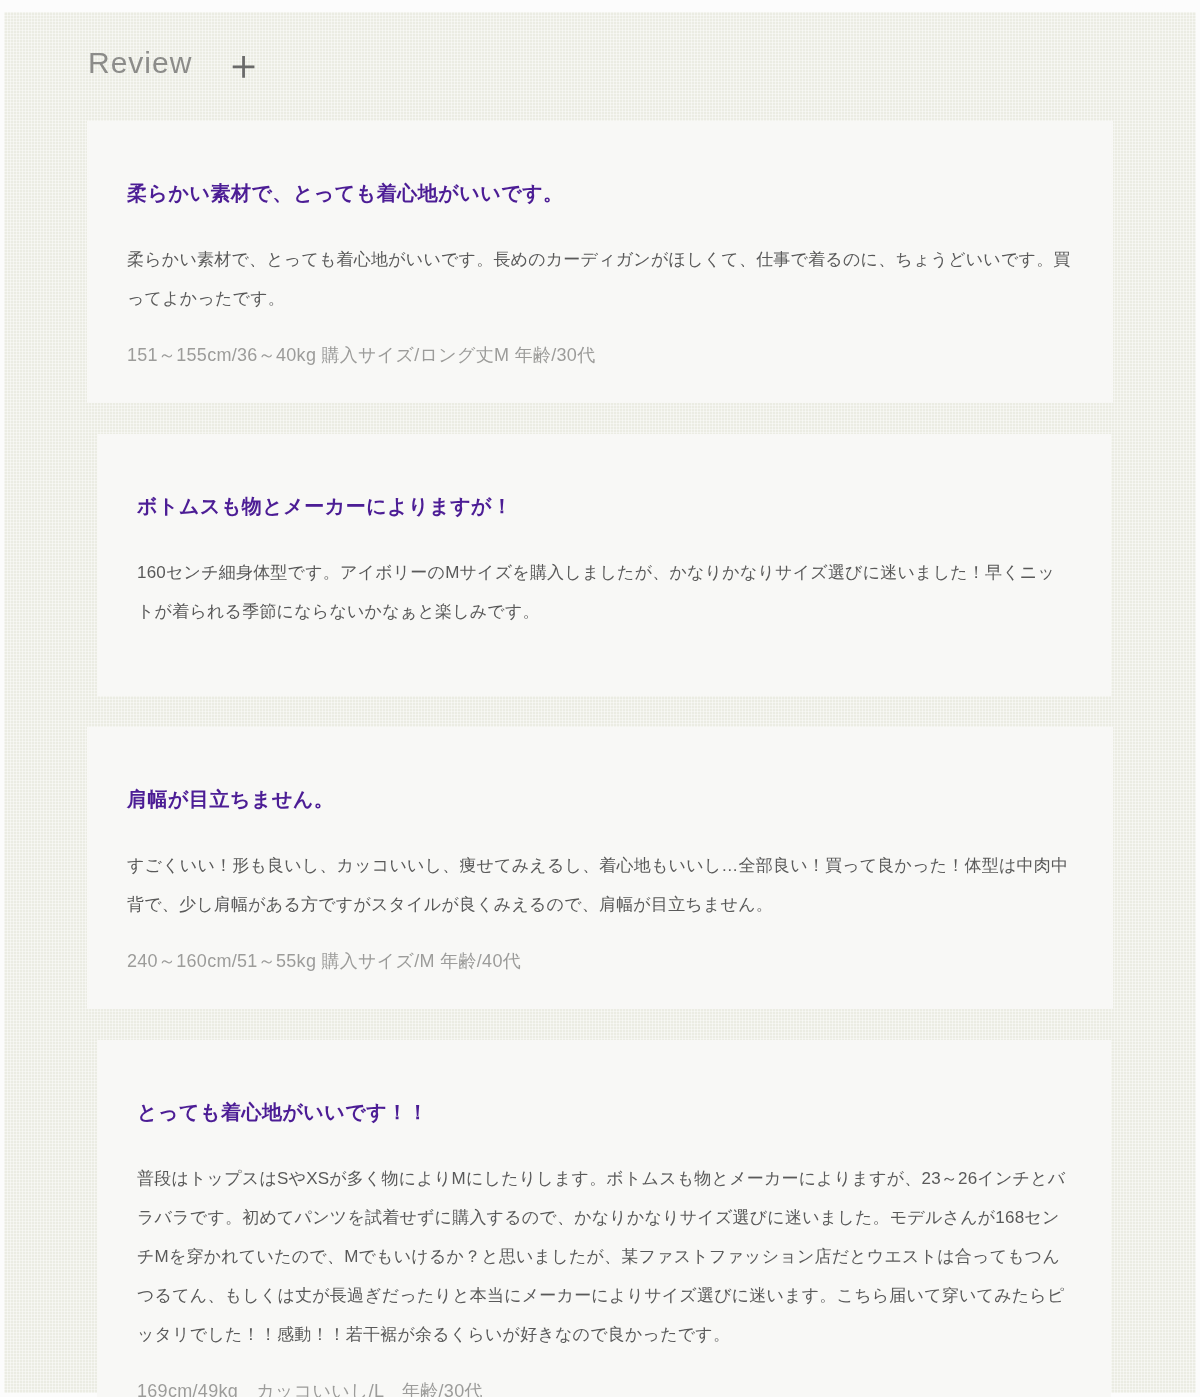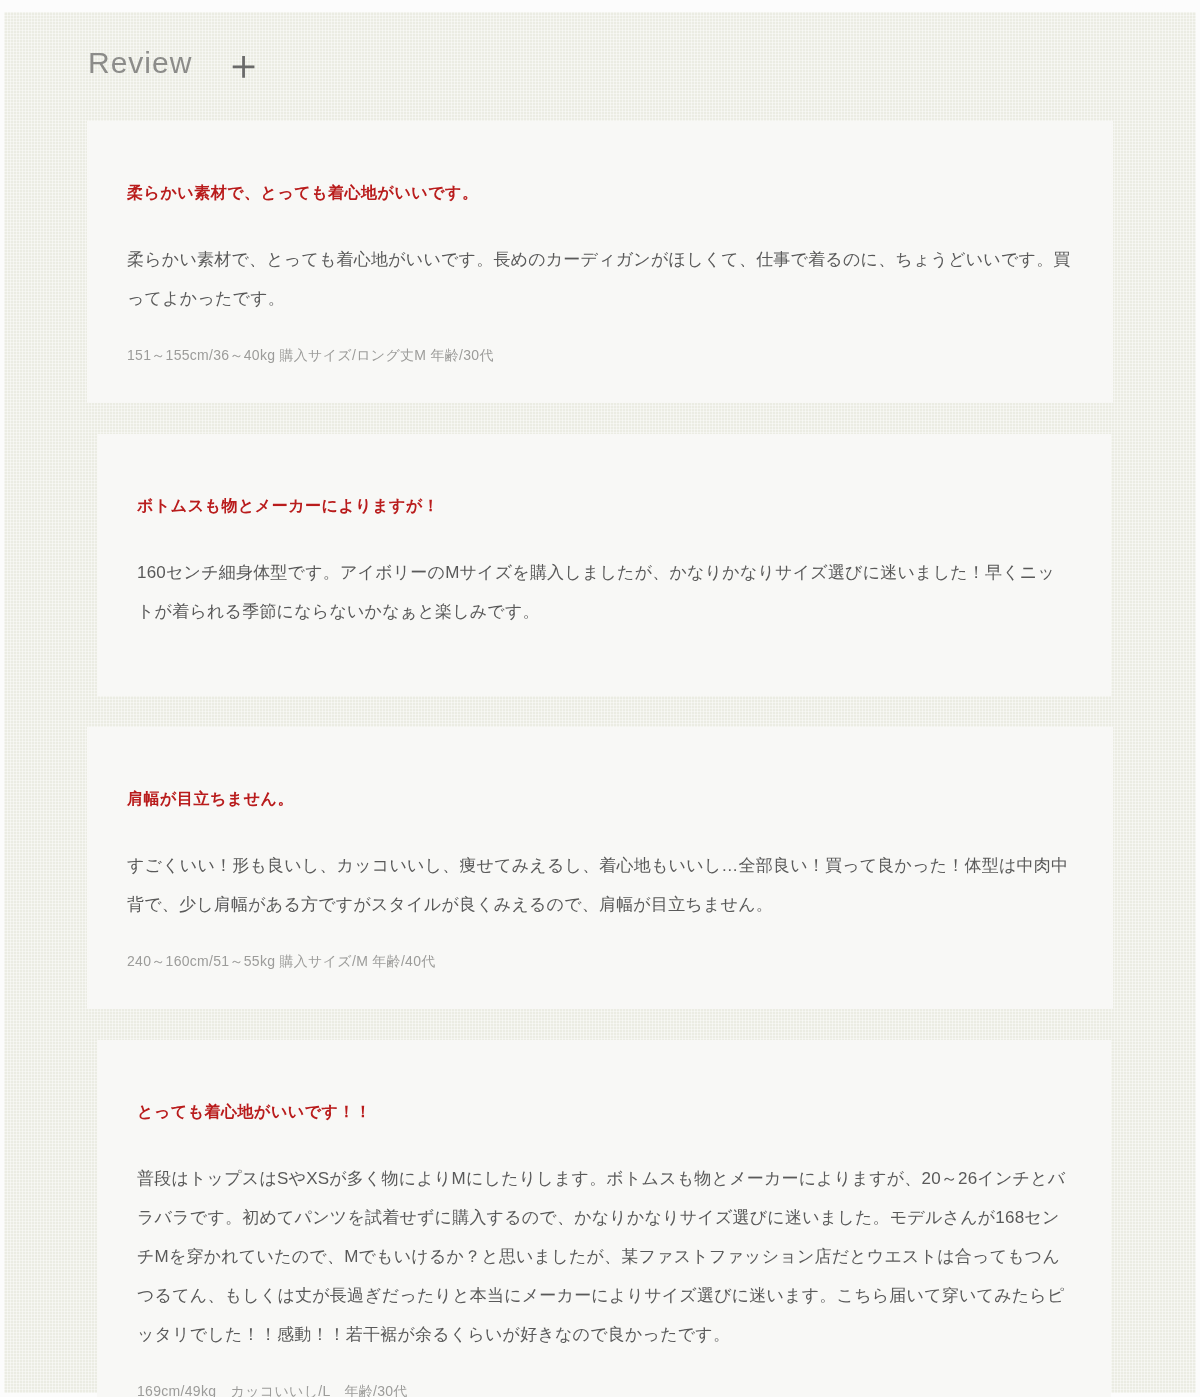--- a/index.html
+++ b/index.html
@@ -44,36 +44,36 @@
   }
   .cards { margin-top: 36px; }
   .review-card {
     background: #f8f8f6;
     padding: 58px 40px 38px 40px;
     margin-bottom: 31px;
   }
   .review-card:nth-child(odd)  { margin-left: 83px; width: 1026px; }
   .review-card:nth-child(even) { margin-left: 93px; width: 1014px; }
   .review-title {
-    font-size: 16px;
+    font-size: 20px;
     line-height: 28px;
     font-weight: bold;
-    color: #b91c1c;
+    color: #4c1d95;
     letter-spacing: 0.5px;
     margin-bottom: 33px;
   }
   .review-body {
     font-size: 17px;
     line-height: 39px;
     color: #595959;
     letter-spacing: 0.2px;
     margin-bottom: 27px;
   }
   .review-meta {
-    font-size: 14px;
+    font-size: 18px;
     line-height: 20px;
     color: #9c9c9a;
     letter-spacing: 0.3px;
   }
 </style>
 </head>
 <body>
 
 <div class="panel">
 
@@ -96,18 +96,18 @@
     </article>
 
     <article class="review-card">
       <h3 class="review-title">肩幅が目立ちません。</h3>
       <p class="review-body">すごくいい！形も良いし、カッコいいし、痩せてみえるし、着心地もいいし…全部良い！買って良かった！体型は中肉中背で、少し肩幅がある方ですがスタイルが良くみえるので、肩幅が目立ちません。</p>
       <div class="review-meta">240～160cm/51～55kg 購入サイズ/M 年齢/40代</div>
     </article>
 
     <article class="review-card">
       <h3 class="review-title">とっても着心地がいいです！！</h3>
-      <p class="review-body">普段はトップスはSやXSが多く物によりMにしたりします。ボトムスも物とメーカーによりますが、20～26インチとバラバラです。初めてパンツを試着せずに購入するので、かなりかなりサイズ選びに迷いました。モデルさんが168センチMを穿かれていたので、Mでもいけるか？と思いましたが、某ファストファッション店だとウエストは合ってもつんつるてん、もしくは丈が長過ぎだったりと本当にメーカーによりサイズ選びに迷います。こちら届いて穿いてみたらピッタリでした！！感動！！若干裾が余るくらいが好きなので良かったです。</p>
+      <p class="review-body">普段はトップスはSやXSが多く物によりMにしたりします。ボトムスも物とメーカーによりますが、23～26インチとバラバラです。初めてパンツを試着せずに購入するので、かなりかなりサイズ選びに迷いました。モデルさんが168センチMを穿かれていたので、Mでもいけるか？と思いましたが、某ファストファッション店だとウエストは合ってもつんつるてん、もしくは丈が長過ぎだったりと本当にメーカーによりサイズ選びに迷います。こちら届いて穿いてみたらピッタリでした！！感動！！若干裾が余るくらいが好きなので良かったです。</p>
       <div class="review-meta">169cm/49kg　カッコいいし/L　年齢/30代</div>
     </article>
 
   </div>
 </div>
 
 </body></html>

